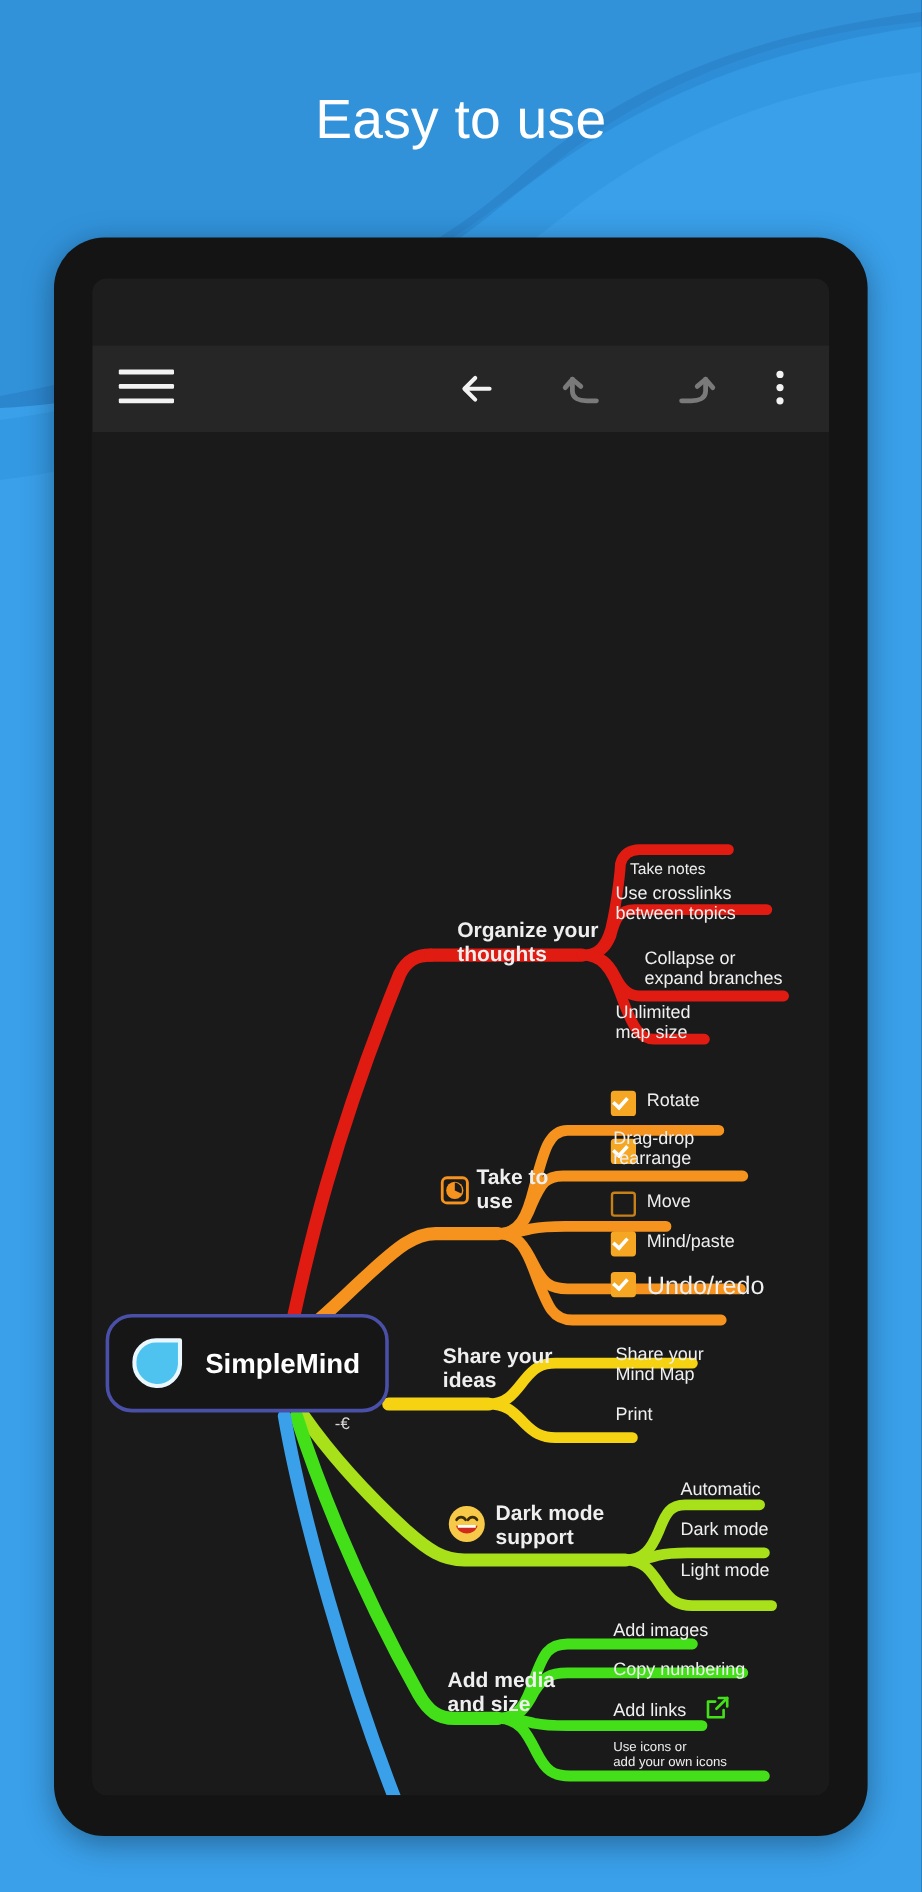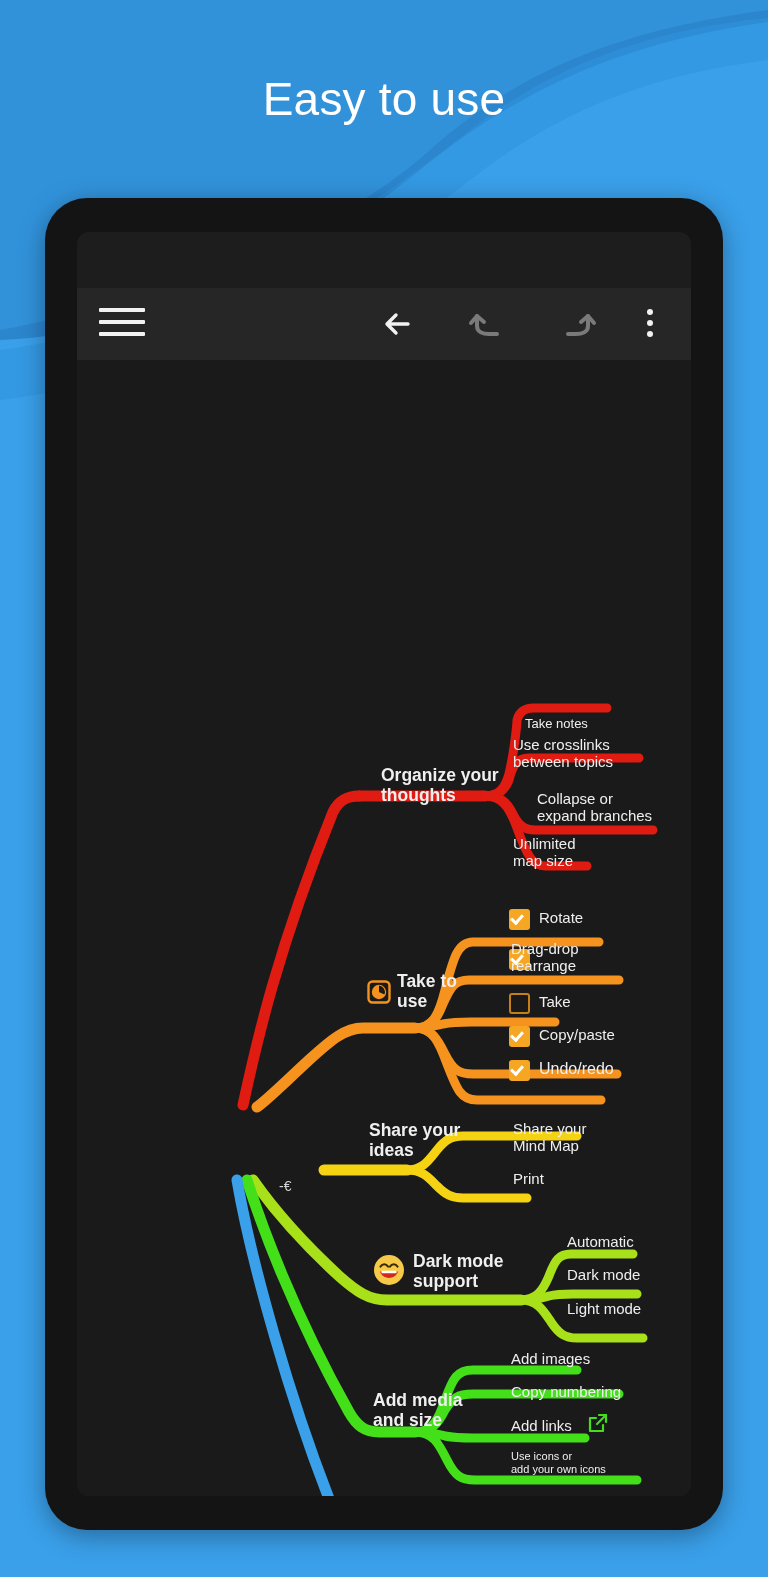--- a/index.html
+++ b/index.html
@@ -249,31 +249,31 @@
         </div>
       <div class="lbl" style="left:462px; top:549px; font-size:15px;">Rotate</div>
 
       <div class="chk on" style="left:432px; top:589px;">
           <i class="tick"></i>
         </div>
       <div class="lbl" style="left:434px; top:580px; font-size:15px;">Drag-drop
 rearrange</div>
 
       <div class="chk off" style="left:432px; top:633px;"></div>
-      <div class="lbl" style="left:462px; top:633px; font-size:15px;">Take</div>
+      <div class="lbl" style="left:462px; top:633px; font-size:15px;">Move</div>
 
       <div class="chk on" style="left:432px; top:666px;">
           <i class="tick"></i>
         </div>
-      <div class="lbl" style="left:462px; top:666px; font-size:15px;">Copy/paste</div>
+      <div class="lbl" style="left:462px; top:666px; font-size:15px;">Mind/paste</div>
 
       <div class="chk on" style="left:432px; top:700px;">
           <i class="tick"></i>
         </div>
-      <div class="lbl" style="left:462px; top:700px; font-size:16px;">Undo/redo</div>
+      <div class="lbl" style="left:462px; top:700px; font-size:21px;">Undo/redo</div>
 
       <div class="lbl bold" style="left:292px; top:760px; font-size:17.5px;">Share your
 ideas</div>
       <div class="lbl" style="left:436px; top:760px; font-size:15px;">Share your
 Mind Map</div>
       <div class="lbl" style="left:436px; top:810px; font-size:15px;">Print</div>
 
       <span class="mini-icon" style="left:296px; top:894px;">
         <svg width="32" height="32" viewBox="0 0 32 32">
           <circle cx="16" cy="16" r="15" fill="#f7c948"></circle>
@@ -297,17 +297,25 @@
       <span class="mini-icon" style="left:510px; top:1052px;">
         <svg width="22" height="22" viewBox="0 0 22 22">
           <path d="M12 3 L19 3 L19 10" stroke="#43e01a" stroke-width="2.2" fill="none" stroke-linecap="round" stroke-linejoin="round"></path>
           <path d="M19 3 L10 12" stroke="#43e01a" stroke-width="2.2" fill="none" stroke-linecap="round"></path>
           <path d="M16 13 L16 19 L3 19 L3 6 L9 6" stroke="#43e01a" stroke-width="2.2" fill="none" stroke-linecap="round" stroke-linejoin="round"></path>
         </svg>
       </span>
       <div class="lbl" style="left:434px; top:1090px; font-size:11px;">Use icons or
 add your own icons</div>
 
+      <div id="center-node">
+        <span id="sm-logo">
+          <svg width="52" height="52" viewBox="0 0 52 52">
+            <path d="M7 25 A18 18 0 0 1 25 7 L45 7 L45 27 A18 18 0 1 1 7 25 Z" fill="#4ec3f0" stroke="#eaf7ff" stroke-width="3.4" stroke-linejoin="round"></path>
+          </svg>
+        </span>
+        <span id="sm-label">SimpleMind</span>
+      </div>
       <div class="lbl" style="left:202px; top:818px; font-size:14px; color:#d6d6d6;">-€</div>
 
     </div>
   </div>
 </div>
 
 </body></html>

